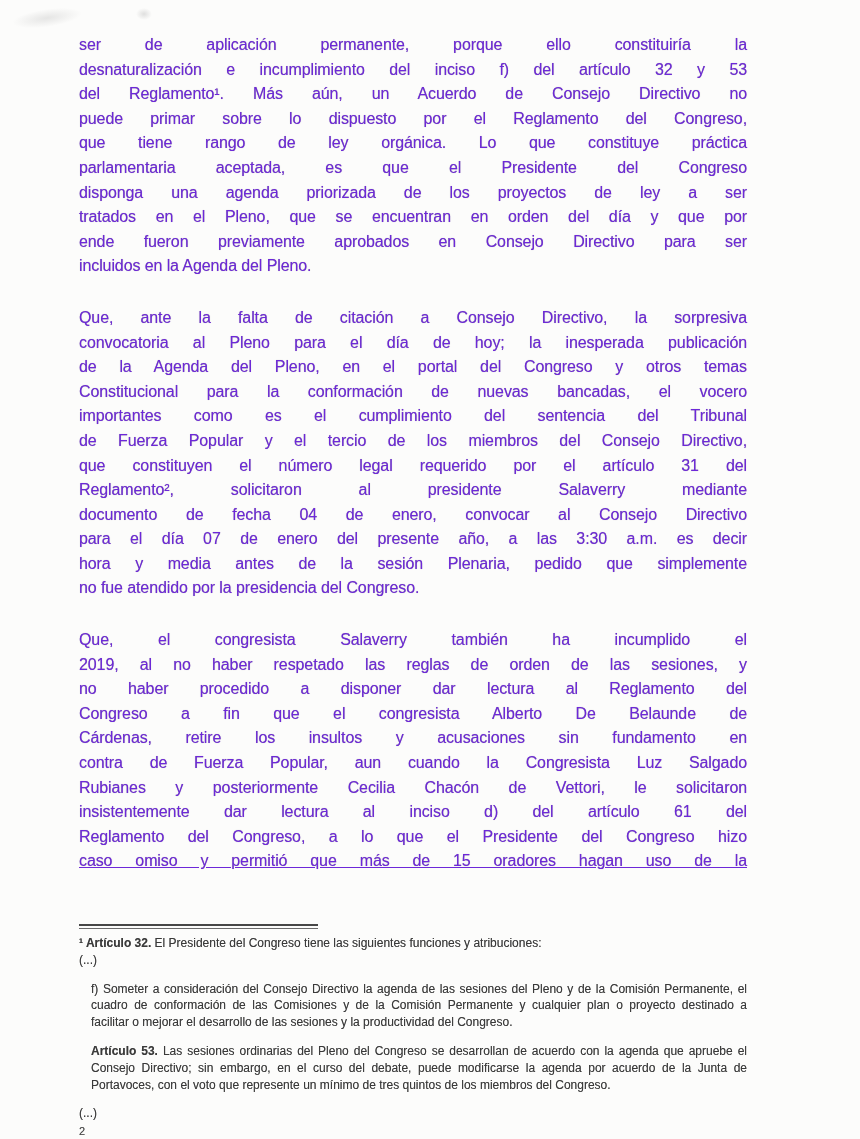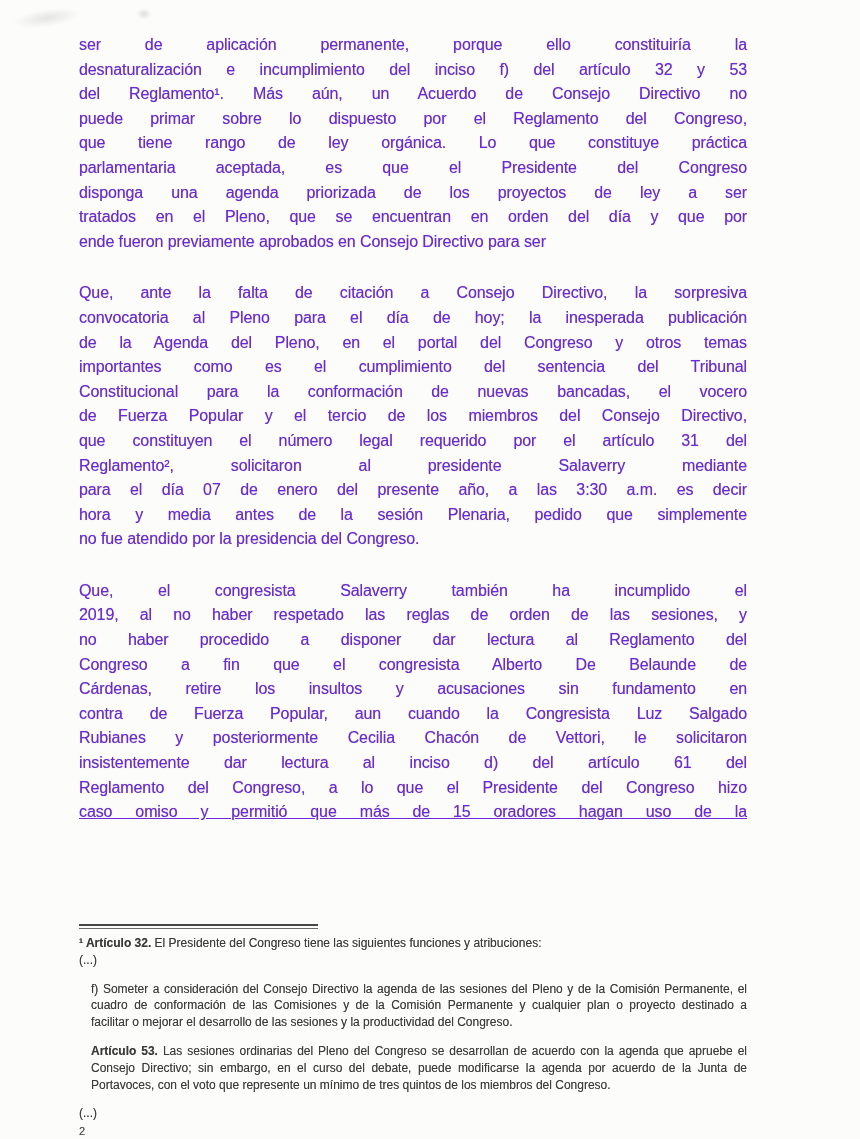--- a/index.html
+++ b/index.html
@@ -94,30 +94,32 @@
     <div class="para lines">
         <div class="line">ser de aplicación permanente, porque ello constituiría la</div>
         <div class="line">desnaturalización e incumplimiento del inciso f) del artículo 32 y 53</div>
         <div class="line">del Reglamento¹. Más aún, un Acuerdo de Consejo Directivo no</div>
         <div class="line">puede primar sobre lo dispuesto por el Reglamento del Congreso,</div>
         <div class="line">que tiene rango de ley orgánica. Lo que constituye práctica</div>
         <div class="line">parlamentaria aceptada, es que el Presidente del Congreso</div>
         <div class="line">disponga una agenda priorizada de los proyectos de ley a ser</div>
         <div class="line">tratados en el Pleno, que se encuentran en orden del día y que por</div>
         <div class="line">ende fueron previamente aprobados en Consejo Directivo para ser</div>
+        <div class="line">incluidos en la Agenda del Pleno.</div>
       </div>
     <div class="para lines">
         <div class="line">Que, ante la falta de citación a Consejo Directivo, la sorpresiva</div>
         <div class="line">convocatoria al Pleno para el día de hoy; la inesperada publicación</div>
         <div class="line">de la Agenda del Pleno, en el portal del Congreso y otros temas</div>
+        <div class="line">Constitucional para la conformación de nuevas bancadas, el vocero</div>
         <div class="line">importantes como es el cumplimiento del sentencia del Tribunal</div>
-        <div class="line">Constitucional para la conformación de nuevas bancadas, el vocero</div>
         <div class="line">de Fuerza Popular y el tercio de los miembros del Consejo Directivo,</div>
         <div class="line">que constituyen el número legal requerido por el artículo 31 del</div>
         <div class="line">Reglamento², solicitaron al presidente Salaverry mediante</div>
+        <div class="line">documento de fecha 04 de enero, convocar al Consejo Directivo</div>
         <div class="line">para el día 07 de enero del presente año, a las 3:30 a.m. es decir</div>
         <div class="line">hora y media antes de la sesión Plenaria, pedido que simplemente</div>
         <div class="line">no fue atendido por la presidencia del Congreso.</div>
       </div>
     <div class="para lines continued">
         <div class="line">Que, el congresista Salaverry también ha incumplido el</div>
         <div class="line">2019, al no haber respetado las reglas de orden de las sesiones, y</div>
         <div class="line">no haber procedido a disponer dar lectura al Reglamento del</div>
         <div class="line">Congreso a fin que el congresista Alberto De Belaunde de</div>
         <div class="line">Cárdenas, retire los insultos y acusaciones sin fundamento en</div>

